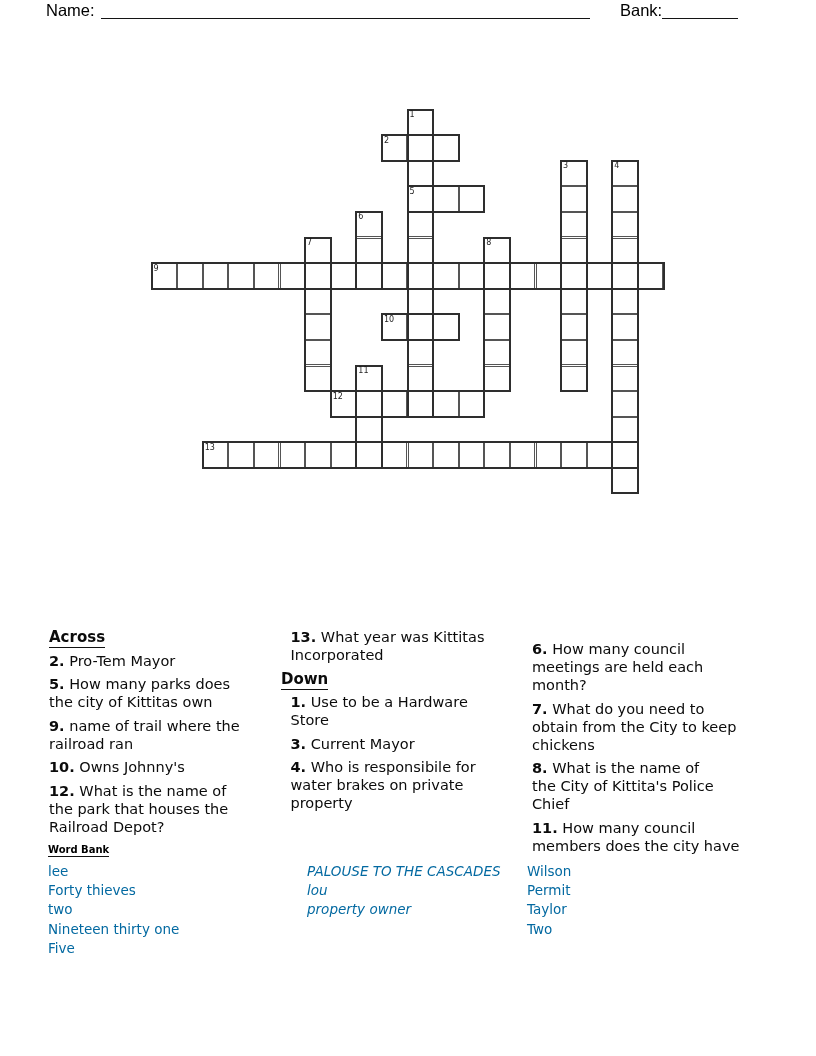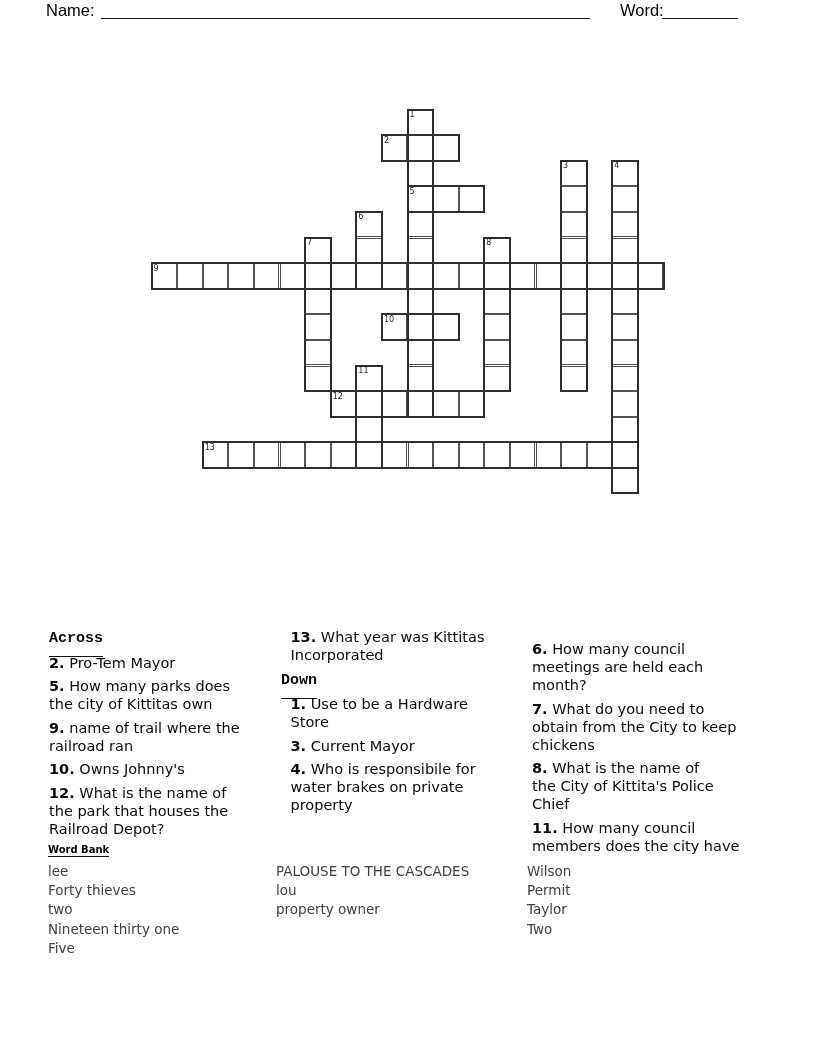--- a/index.html
+++ b/index.html
@@ -21,36 +21,36 @@
     box-shadow:inset 0 0 0 1px #555555;}
   .word-outline{position:absolute;border:2px solid #2e2e2e;box-sizing:border-box;pointer-events:none;}
   .cell-number{position:absolute;font-size:8px;line-height:8px;color:#1d1d1d;pointer-events:none;}
   
   .clue-col{position:absolute;top:628px;font-size:14.5px;line-height:18px;color:#0b0b0b;}
   .clue-col-1{left:49px;} .clue-col-2{left:281px;} .clue-col-3{left:532px;margin-top:12px;}
   .clue-col-2 .clue{margin-left:9.5px;}
   .clue{margin:0 0 5.5px 0;white-space:pre-line;}
   .clue b{font-weight:700;}
   .clue-heading{margin:0 0 5.5px 0;font-weight:700;font-size:15px;}
-  .clue-heading span{border-bottom:1.7px solid #111;padding-bottom:9px;font-family:Liberation Mono, monospace;}
+  .clue-heading span{border-bottom:1.7px solid #111;padding-bottom:1px;}
   
   .wb-heading{position:absolute;left:48px;top:844px;font-size:10px;font-weight:700;}
   .wb-heading span{border-bottom:1.6px solid #111;padding-bottom:1px;}
-  .wb-col{position:absolute;top:862px;font-size:13.5px;line-height:19.2px;color:#404040;}
-  .wb-col-1{left:48px;} .wb-col-2{left:276px;} .wb-col-3{left:527px;}
+  .wb-col{position:absolute;top:862px;font-size:13.5px;line-height:19.2px;color:#0369a1;}
+  .wb-col-1{left:48px;} .wb-col-2{left:307px;font-style:italic;} .wb-col-3{left:527px;}
   .wb-item{margin:0;}
 </style>
 </head>
 <body>
 
 <div class="page">
 
   <span class="hdr-label hdr-name">Name:</span>
   <div class="hdr-line name-line"></div>
-  <span class="hdr-label hdr-date">Word:</span>
+  <span class="hdr-label hdr-date">Bank:</span>
   <div class="hdr-line date-line"></div>
 
 
   <div class="grid" id="grid">
       <div class="cell" style="left: 256px; top: 0px;"></div>
       <div class="cell" style="left: 256px; top: 25.6px;"></div>
       <div class="cell" style="left: 256px; top: 51.2px;"></div>
       <div class="cell" style="left: 256px; top: 76.8px;"></div>
       <div class="cell" style="left: 256px; top: 102.4px;"></div>
       <div class="cell" style="left: 256px; top: 128px;"></div>

